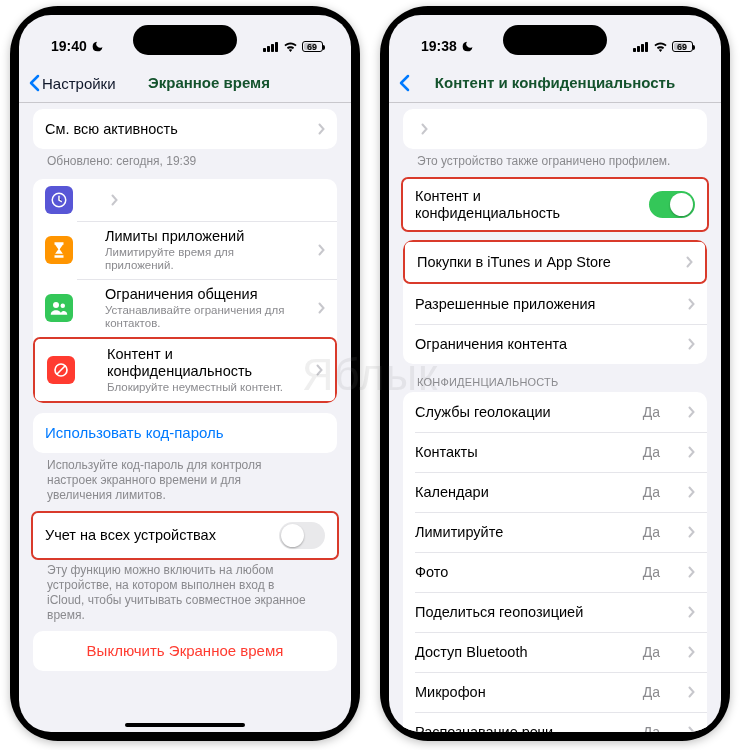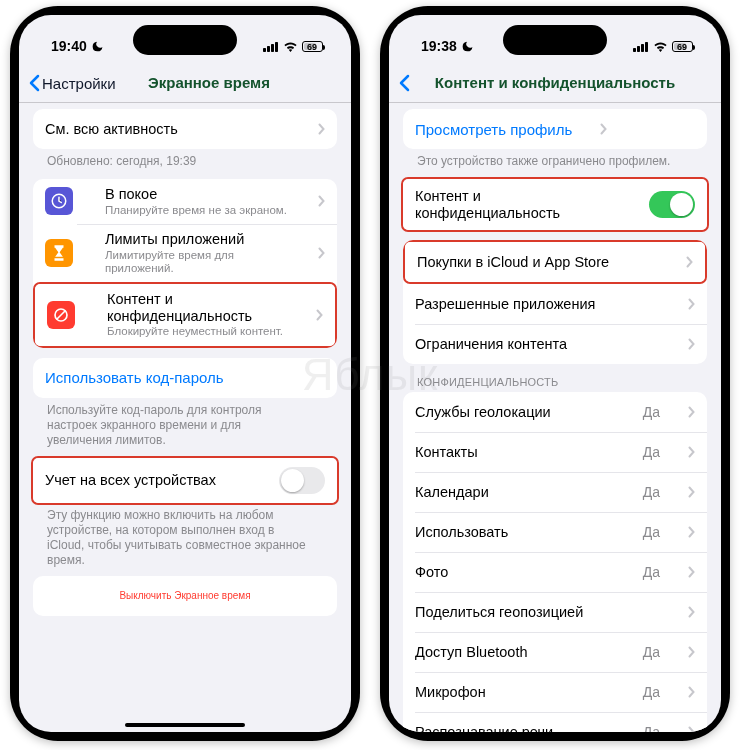--- a/index.html
+++ b/index.html
@@ -107,21 +107,21 @@
     display:flex; align-items:center; justify-content:center; flex-shrink:0;
   }
   .icon-box svg { display:block; }
   .row-text { flex:1; min-width:0; }
   .row-title { font-size:14.5px; color:#000; line-height:1.15;}
   .row-sub { font-size:11.5px; color:#8a8a8e; line-height:1.15; margin-top:1px;}
   .chev { color:#c7c7cc; margin-left:6px; flex-shrink:0; }
   .chev svg{display:block;}
   .row-value { font-size:14px; color:#8a8a8e; margin-left:22px;}
   .link-row { color:#007aff; font-size:15px; }
-  .danger-row { color:#ff3b30; font-size:10px; text-align:center; justify-content:center;}
+  .danger-row { color:#ff3b30; font-size:15px; text-align:center; justify-content:center;}
   .footer-note {
     font-size:12px; color:#8a8a8e; padding: 5px 28px 0 28px; line-height:1.25;
   }
   .section-header {
     font-size:11px; color:#8a8a8e; text-transform:uppercase; padding:12px 28px 4px 28px;
     letter-spacing:.2px;
   }
   .toggle {
     width:46px; height:27px; border-radius:14px; background:#e9e9eb; position:relative;
   }
@@ -212,39 +212,53 @@
 
       <div class="group">
         <div class="card" id="left-items">
             <div class="row">
               <div class="icon-box" style="background:#5856d6">
                 <svg width="18" height="18" viewBox="0 0 24 24">
                   <circle cx="12" cy="12" r="9" fill="none" stroke="#fff" stroke-width="2"></circle>
                   <path stroke="#fff" stroke-width="2" stroke-linecap="round" d="M12 7v5l3 2"></path>
                 </svg>
               </div>
-    <div class="row-text">
-                <div class="row-title">В покое</div>
-    <div class="row-sub">Планируйте время не за экраном.</div>
-              </div>
               <span class="chev">
                 <svg width="7" height="12" viewBox="0 0 7 12">
                   <path fill="none" stroke="#c7c7cc" stroke-width="2" stroke-linecap="round" d="M1.5 1.5L5.5 6l-4 4.5"></path>
                 </svg>
               </span>
             </div>
             <div class="row">
               <div class="icon-box" style="background:#ff9500">
                 <svg width="16" height="18" viewBox="0 0 24 28">
                   <path fill="#fff" d="M5 2h14v4H5zM5 22h14v4H5zM6 6h12l-5 7 5 7H6l5-7z"></path>
                 </svg>
               </div>
     <div class="row-text">
                 <div class="row-title">Лимиты приложений</div>
     <div class="row-sub">Лимитируйте время для приложений.</div>
+              </div>
+              <span class="chev">
+                <svg width="7" height="12" viewBox="0 0 7 12">
+                  <path fill="none" stroke="#c7c7cc" stroke-width="2" stroke-linecap="round" d="M1.5 1.5L5.5 6l-4 4.5"></path>
+                </svg>
+              </span>
+            </div>
+            <div class="row">
+              <div class="icon-box" style="background:#34c759">
+                <svg width="18" height="16" viewBox="0 0 24 20">
+                  <circle cx="8" cy="6" r="4" fill="#fff"></circle>
+                  <circle cx="17" cy="7" r="3" fill="#fff"></circle>
+                  <path fill="#fff" d="M1 19c0-4 3-6 7-6s7 2 7 6zM14 19c0-3 2-5 4-5s5 1 5 5z"></path>
+                </svg>
+              </div>
+    <div class="row-text">
+                <div class="row-title">Ограничения общения</div>
+    <div class="row-sub">Устанавливайте ограничения для контактов.</div>
               </div>
               <span class="chev">
                 <svg width="7" height="12" viewBox="0 0 7 12">
                   <path fill="none" stroke="#c7c7cc" stroke-width="2" stroke-linecap="round" d="M1.5 1.5L5.5 6l-4 4.5"></path>
                 </svg>
               </span>
             </div>
             <div class="highlight-box" style="margin: 0px;">
               <div class="card" style="border-radius: 6px;">
                 <div class="row no-sep">
@@ -347,21 +361,20 @@
         <svg width="11" height="18" viewBox="0 0 11 18">
             <path fill="none" stroke="#007aff" stroke-width="2.5" stroke-linecap="round" stroke-linejoin="round" d="M9 2L2 9l7 7"></path>
           </svg>
       </div>
       <div class="nav-title">Контент и конфиденциальность</div>
     </div>
     <div class="content">
       <div class="group tight-top">
         <div class="card">
           <div class="row no-icon thin">
-            <div class="link-row">Просмотреть профиль</div>
             <span class="chev">
                 <svg width="7" height="12" viewBox="0 0 7 12">
                   <path fill="none" stroke="#c7c7cc" stroke-width="2" stroke-linecap="round" d="M1.5 1.5L5.5 6l-4 4.5"></path>
                 </svg>
               </span>
           </div>
         </div>
         <div class="footer-note" style="padding-left:14px">Это устройство также ограничено профилем.</div>
       </div>
 
@@ -378,21 +391,21 @@
   </div>
             </div>
           </div>
         </div>
       <div class="group">
           <div class="card" id="right-g2">
             <div class="highlight-box" style="margin: 0px;">
               <div class="card" style="border-radius:6px">
                 <div class="row no-icon thin">
     <div class="row-text">
-                    <div class="row-title">Покупки в iCloud и App Store</div>
+                    <div class="row-title">Покупки в iTunes и App Store</div>
                   </div>
                   <span class="chev">
                     <svg width="7" height="12" viewBox="0 0 7 12">
                       <path fill="none" stroke="#c7c7cc" stroke-width="2" stroke-linecap="round" d="M1.5 1.5L5.5 6l-4 4.5"></path>
                     </svg>
                   </span>
                 </div>
               </div>
             </div>
             <div class="row no-icon thin">
@@ -449,21 +462,21 @@
               </div>
       <span class="row-value">Да</span>
       <span class="chev">
                 <svg width="7" height="12" viewBox="0 0 7 12">
                   <path fill="none" stroke="#c7c7cc" stroke-width="2" stroke-linecap="round" d="M1.5 1.5L5.5 6l-4 4.5"></path>
                 </svg>
               </span>
             </div>
             <div class="row no-icon thin">
       <div class="row-text">
-                <div class="row-title">Использовать</div>
+                <div class="row-title">Лимитируйте</div>
               </div>
       <span class="row-value">Да</span>
       <span class="chev">
                 <svg width="7" height="12" viewBox="0 0 7 12">
                   <path fill="none" stroke="#c7c7cc" stroke-width="2" stroke-linecap="round" d="M1.5 1.5L5.5 6l-4 4.5"></path>
                 </svg>
               </span>
             </div>
             <div class="row no-icon thin">
       <div class="row-text">

